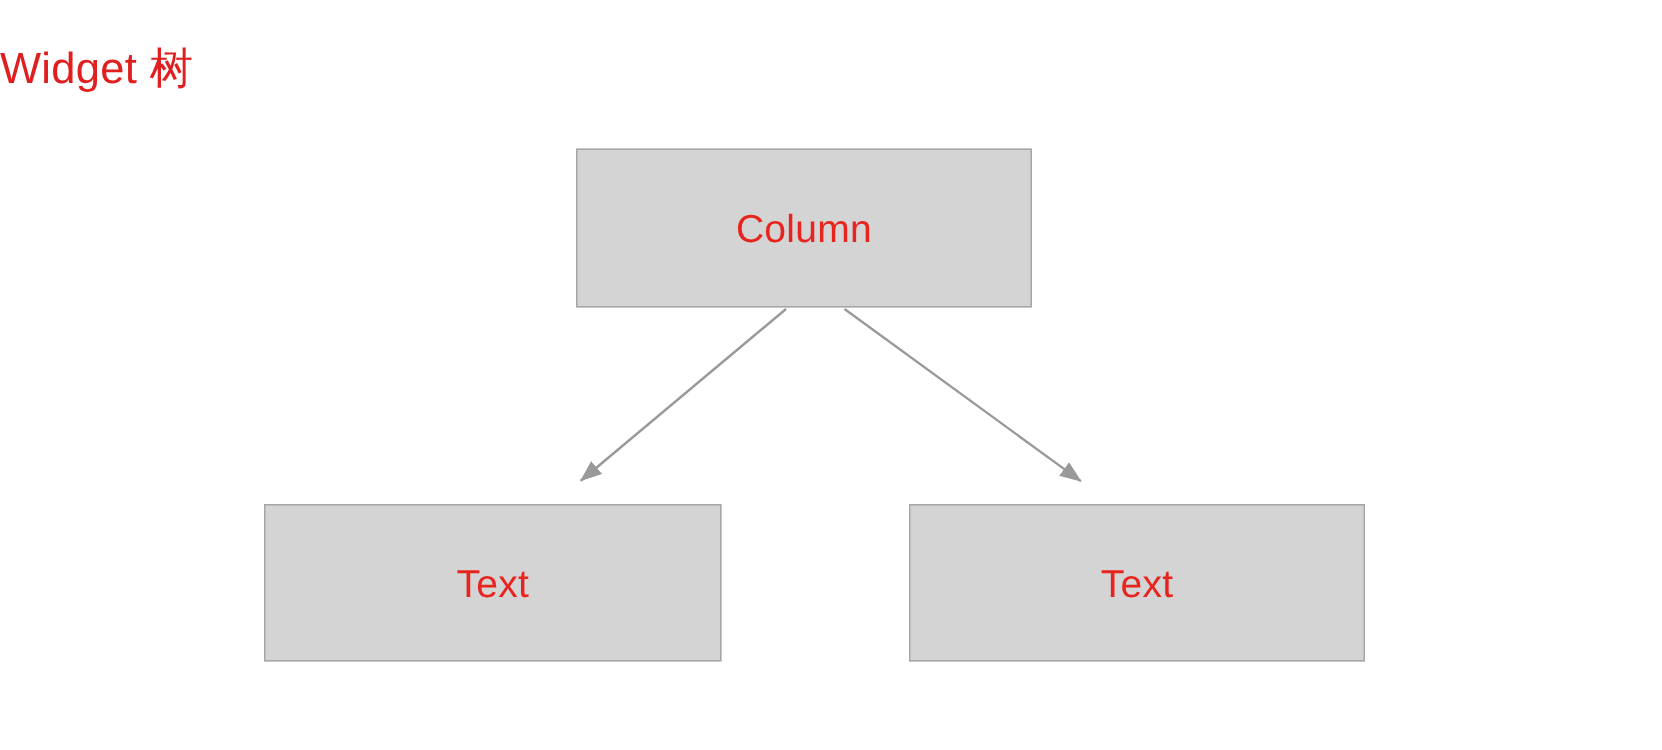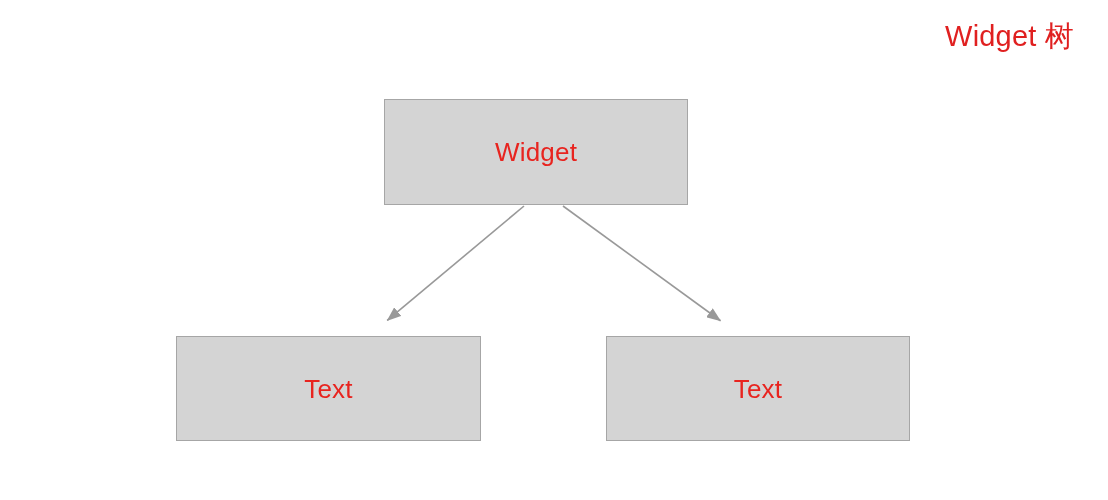--- a/index.html
+++ b/index.html
@@ -22,23 +22,23 @@
     position: absolute;
     left: 0;
     top: 0;
     width: 1108px;
     height: 500px;
     pointer-events: none;
   }
   .diagram-title {
     position: absolute;
     left: 0;
-    top: 17px;
+    top: 27px;
     width: 1074px;
-    text-align: right;
+    text-align: left;
     font-size: 29px;
     line-height: 38px;
     color: #e02020;
     letter-spacing: 0.2px;
     white-space: nowrap;
   }
   .node-box {
     position: absolute;
     box-sizing: border-box;
     background: #d4d4d4;
@@ -85,21 +85,21 @@
     <defs>
       <marker id="arrowhead" markerWidth="9" markerHeight="7" refX="8.6" refY="3.5" orient="auto" markerUnits="strokeWidth">
         <polygon points="0 0, 9 3.5, 0 7" fill="#999999"></polygon>
       </marker>
     </defs>
     <line id="edge-left" x1="524" y1="206" x2="387.21785195416254" y2="320.47016644970796" stroke="#999999" stroke-width="1.6" marker-end="url(#arrowhead)"></line>
     <line id="edge-right" x1="563" y1="206" x2="720.5543261329418" y2="320.7617931091798" stroke="#999999" stroke-width="1.6" marker-end="url(#arrowhead)"></line>
   </svg>
 
   <div class="node-box node-column" style="left: 384px; top: 99px; width: 304px; height: 106px; background: rgb(212, 212, 212); border-color: rgb(166, 166, 166);">
-    <span class="node-label" style="color: rgb(232, 36, 31);">Widget</span>
+    <span class="node-label" style="color: rgb(232, 36, 31);">Column</span>
   </div>
 
   <div class="node-box node-text-left" style="left: 176px; top: 336px; width: 305px; height: 105px; background: rgb(212, 212, 212); border-color: rgb(166, 166, 166);">
     <span class="node-label" style="color: rgb(232, 36, 31);">Text</span>
   </div>
 
   <div class="node-box node-text-right" style="left: 606px; top: 336px; width: 304px; height: 105px; background: rgb(212, 212, 212); border-color: rgb(166, 166, 166);">
     <span class="node-label" style="color: rgb(232, 36, 31);">Text</span>
   </div>
 

